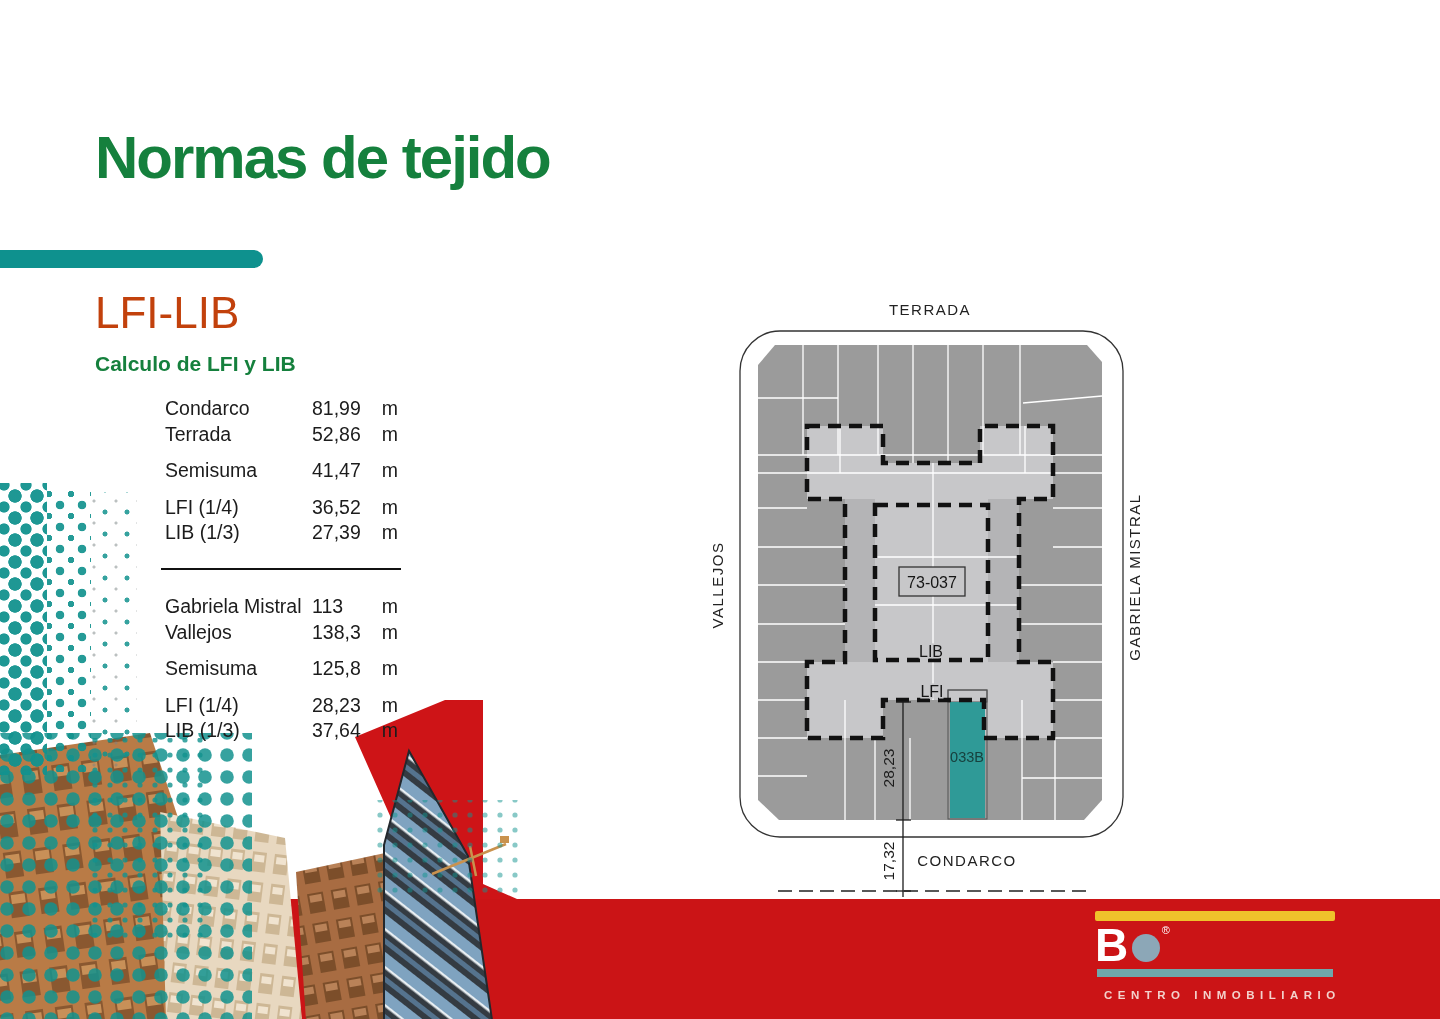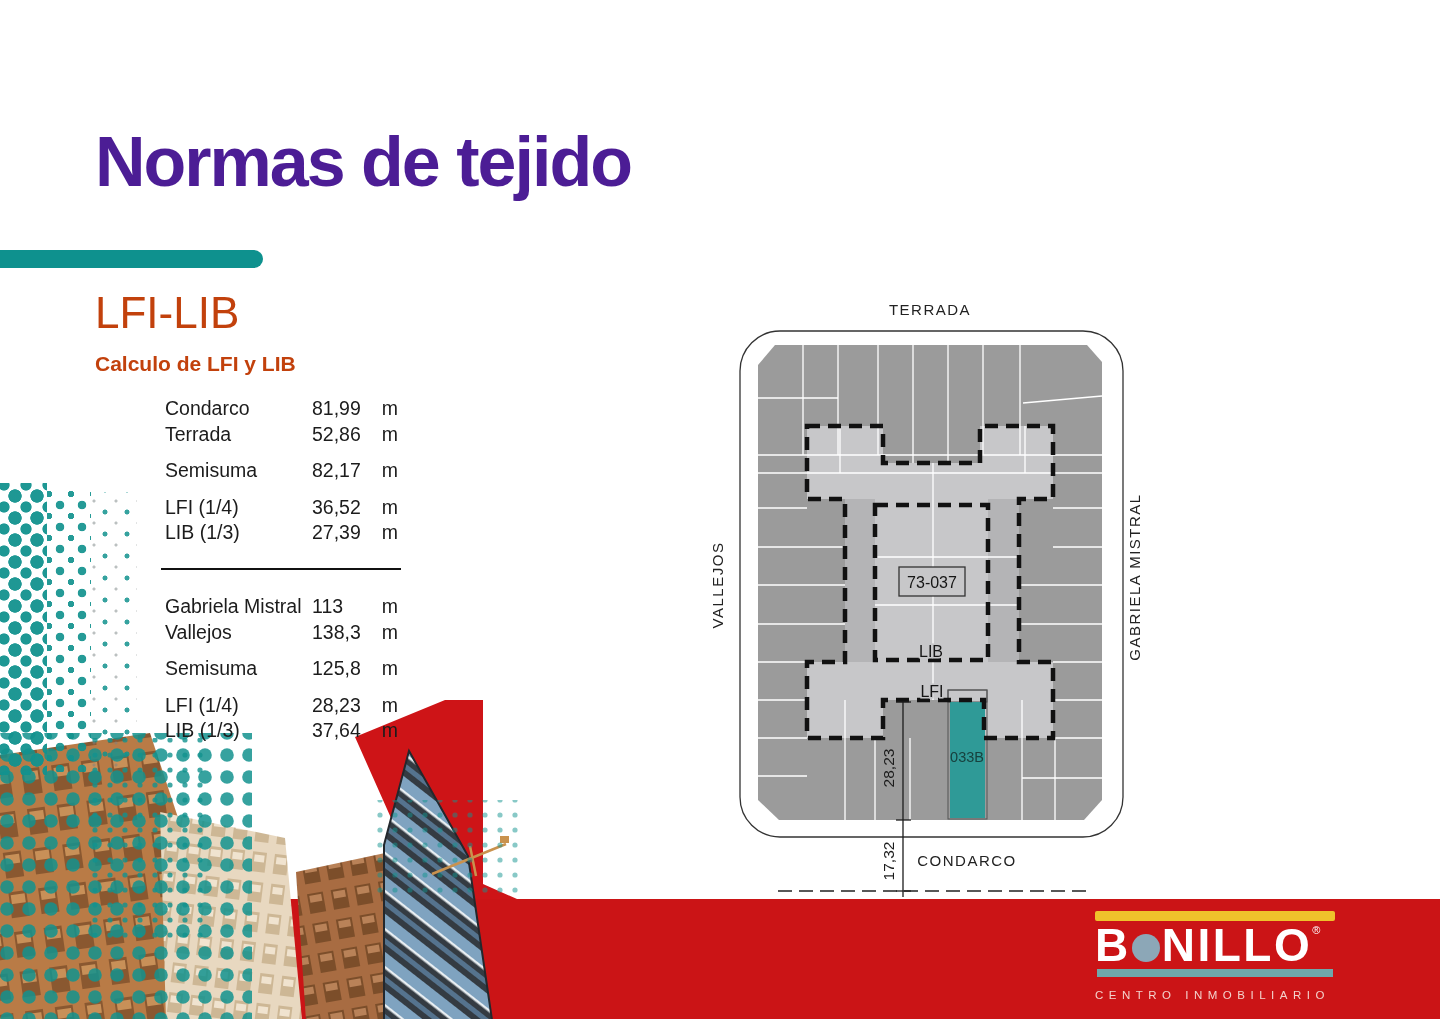--- a/index.html
+++ b/index.html
@@ -5,34 +5,34 @@
   html,body{margin:0;padding:0;}
   body{
     width:1440px;height:1019px;position:relative;overflow:hidden;
     background:#ffffff;
     font-family:"Liberation Sans", sans-serif;
     -webkit-font-smoothing:antialiased;
   }
   
   .page-title{
     position:absolute;left:95px;top:126px;
-    font-size:70px;font-weight:700;letter-spacing:-2px;line-height:1.05;
-    color:#4c1d95;white-space:nowrap;
+    font-size:60px;font-weight:700;letter-spacing:-2px;line-height:1.05;
+    color:#15803d;white-space:nowrap;
   }
   .teal-bar{
     position:absolute;left:0;top:250px;width:263px;height:18px;
     background:#0E918E;border-radius:0 9px 9px 0;
   }
   .section-heading{
     position:absolute;left:95px;top:288px;
     font-size:44px;font-weight:400;color:#c2410c;letter-spacing:0;
   }
   .section-subheading{
     position:absolute;left:95px;top:352px;
-    font-size:21px;font-weight:700;color:#c2410c;
+    font-size:21px;font-weight:700;color:#15803d;
   }
   
   .calc-group{position:absolute;left:165px;width:233px;}
   .calc-group.g1{top:396px;}
   .calc-group.g2{top:594px;}
   .calc-row{display:flex;height:25.6px;align-items:center;font-size:19.5px;color:#1c1c1c;}
   .calc-row .lbl{flex:1;text-align:left;}
   .calc-row .val{width:62px;text-align:left;}
   .calc-row .unit{width:24px;text-align:right;}
   .calc-gap{height:10.8px;}
@@ -84,22 +84,22 @@
   .logo .brand-txt{
     font-size:46px;font-weight:700;color:#ffffff;letter-spacing:2.5px;line-height:1;
   }
   .logo .brand-dot{
     width:28px;height:28px;border-radius:50%;background:#8CA7B7;
     display:inline-block;margin:6px 2px 0 1px;
   }
   .logo .reg{font-size:11px;color:#fff;align-self:flex-start;margin-top:2px;}
   .logo .bar-teal{width:236px;height:8px;background:#6FA8AB;margin-top:1px;margin-left:2px;}
   .logo .tagline{
-    margin-top:12px;font-size:11.5px;font-weight:400;letter-spacing:5.5px;
-    color:#F3D2CC;white-space:nowrap;
+    margin-top:12px;font-size:11.5px;font-weight:700;letter-spacing:5.5px;
+    color:#F3D2CC;white-space:nowrap;margin-left:9px;
   }
 </style>
 </head>
 <body>
 
 <div class="red-strip"></div>
 
 <svg class="collage" viewBox="0 680 760 339" aria-hidden="true">
   <defs>
     <pattern id="pA" width="30" height="40" patternUnits="userSpaceOnUse" patternTransform="rotate(-8)">
@@ -165,21 +165,21 @@
     <span class="unit">m</span>
   </div>
   <div class="calc-row">
     <span class="lbl">Terrada</span>
     <span class="val">52,86</span>
     <span class="unit">m</span>
   </div>
   <div class="calc-gap"></div>
   <div class="calc-row">
     <span class="lbl">Semisuma</span>
-    <span class="val">82,17</span>
+    <span class="val">41,47</span>
     <span class="unit">m</span>
   </div>
   <div class="calc-gap"></div>
   <div class="calc-row">
     <span class="lbl">LFI (1/4)</span>
     <span class="val">36,52</span>
     <span class="unit">m</span>
   </div>
   <div class="calc-row">
     <span class="lbl">LIB (1/3)</span>
@@ -316,18 +316,17 @@
   <text class="map-dim" text-anchor="middle" transform="translate(894,861) rotate(-90)">17,32</text>
 
   <line x1="778" y1="891" x2="1090" y2="891" stroke="#222" stroke-width="1.6" stroke-dasharray="14 7"></line>
 </svg>
 
 <div class="logo">
   <div class="bar-yellow"></div>
   <div class="brand-row">
     <span class="brand-txt">B</span>
     <span class="brand-dot"></span>
-    <span class="brand-txt">NILLO</span>
     <span class="reg">®</span>
   </div>
   <div class="bar-teal"></div>
   <div class="tagline">CENTRO INMOBILIARIO</div>
 </div>
 
 </body></html>

